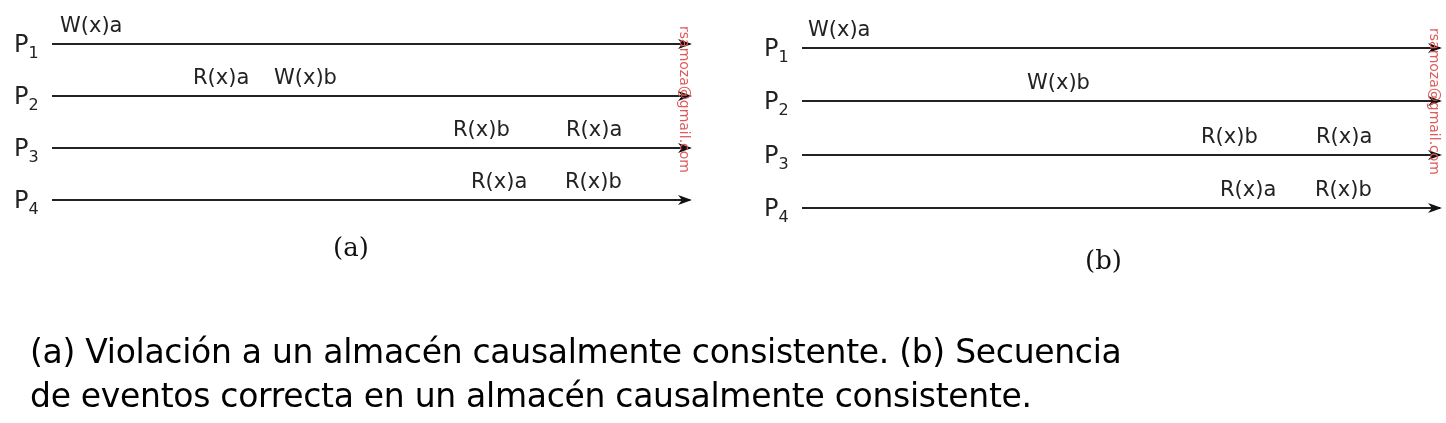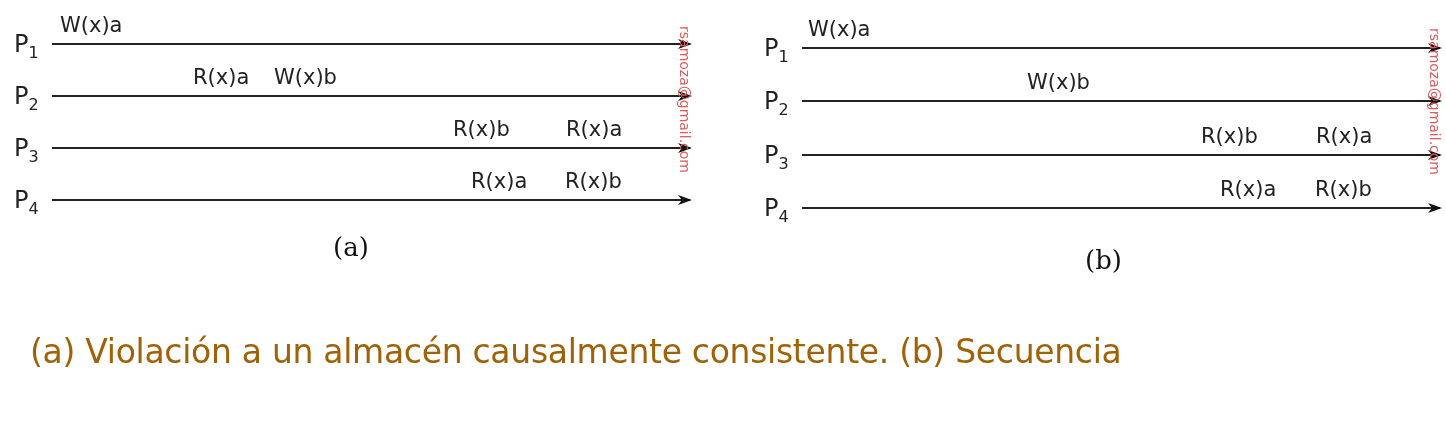--- a/index.html
+++ b/index.html
@@ -2,21 +2,21 @@
 <html><head>
 <meta charset="utf-8">
 <style>
   html, body { margin:0; padding:0; background:#ffffff; }
   body { width:1446px; height:423px; position:relative; overflow:hidden; font-family:"DejaVu Sans", sans-serif; }
   .panel { position:absolute; top:0; }
   #panel-a { left:0; width:700px; height:280px; }
   #panel-b { left:750px; width:696px; height:290px; }
   svg text { font-family:"DejaVu Sans", sans-serif; fill:#222; }
   .caption-label { position:absolute; font-family:"DejaVu Serif", serif; font-size:26px; color:#111; }
-  .caption { position:absolute; left:30px; top:330px; width:1400px; font-family:"DejaVu Sans", sans-serif; font-size:33px; line-height:44px; color:#a16207; letter-spacing:-0.3px; }
+  .caption { position:absolute; left:30px; top:330px; width:1400px; font-family:"DejaVu Sans", sans-serif; font-size:33px; line-height:44px; color:#000000; letter-spacing:-0.3px; }
 </style>
 </head>
 <body>
 
 <div class="panel" id="panel-a">
   <svg width="700" height="280" viewBox="0 0 700 280">
     <defs>
       <marker id="arrowA" markerWidth="14" markerHeight="10" refX="12" refY="5" orient="auto" markerUnits="userSpaceOnUse">
         <path d="M0,0 L14,5 L0,10 L4,5 Z" fill="#111"></path>
       </marker>
@@ -82,13 +82,14 @@
           <text x="565" y="196" font-size="21">R(x)b</text>
         </g>
         <text x="0" y="0" font-size="14" fill="#e05a5a" transform="translate(680,28) rotate(90)" style="fill:#e05a5a">rsamoza@gmail.com</text>
       </g>
   </svg>
   <div class="caption-label" style="left:335px; top:245px;">(b)</div>
 </div>
 
 <div class="caption">
   <div>(a) Violación a un almacén causalmente consistente. (b) Secuencia</div>
+  <div>de eventos correcta en un almacén causalmente consistente.</div>
 </div>
 
 </body></html>

